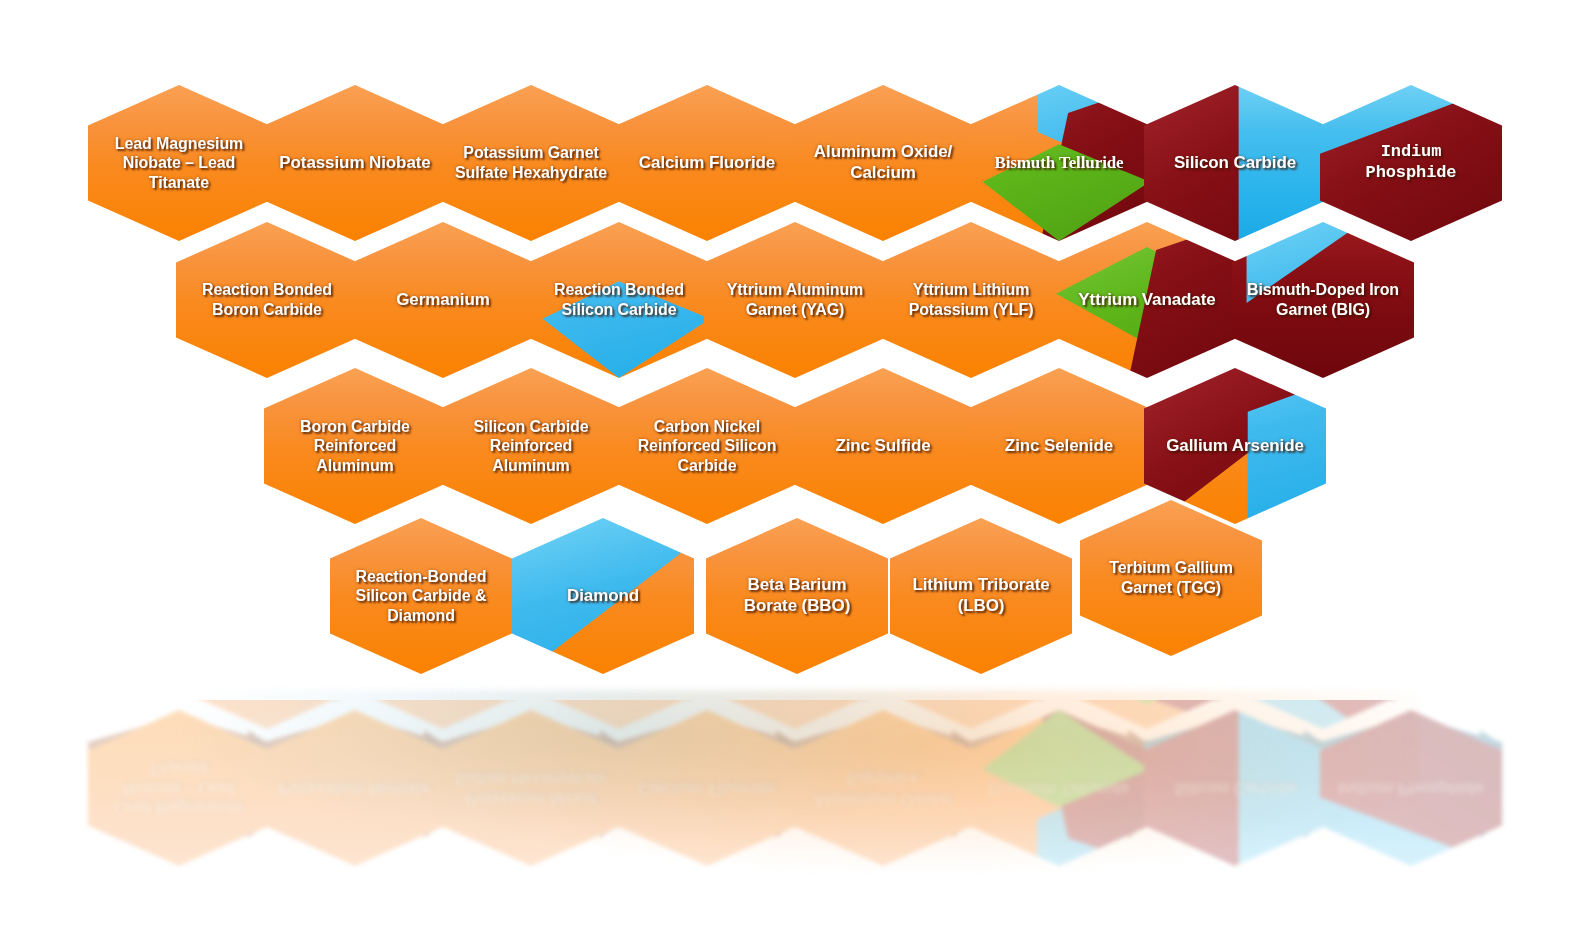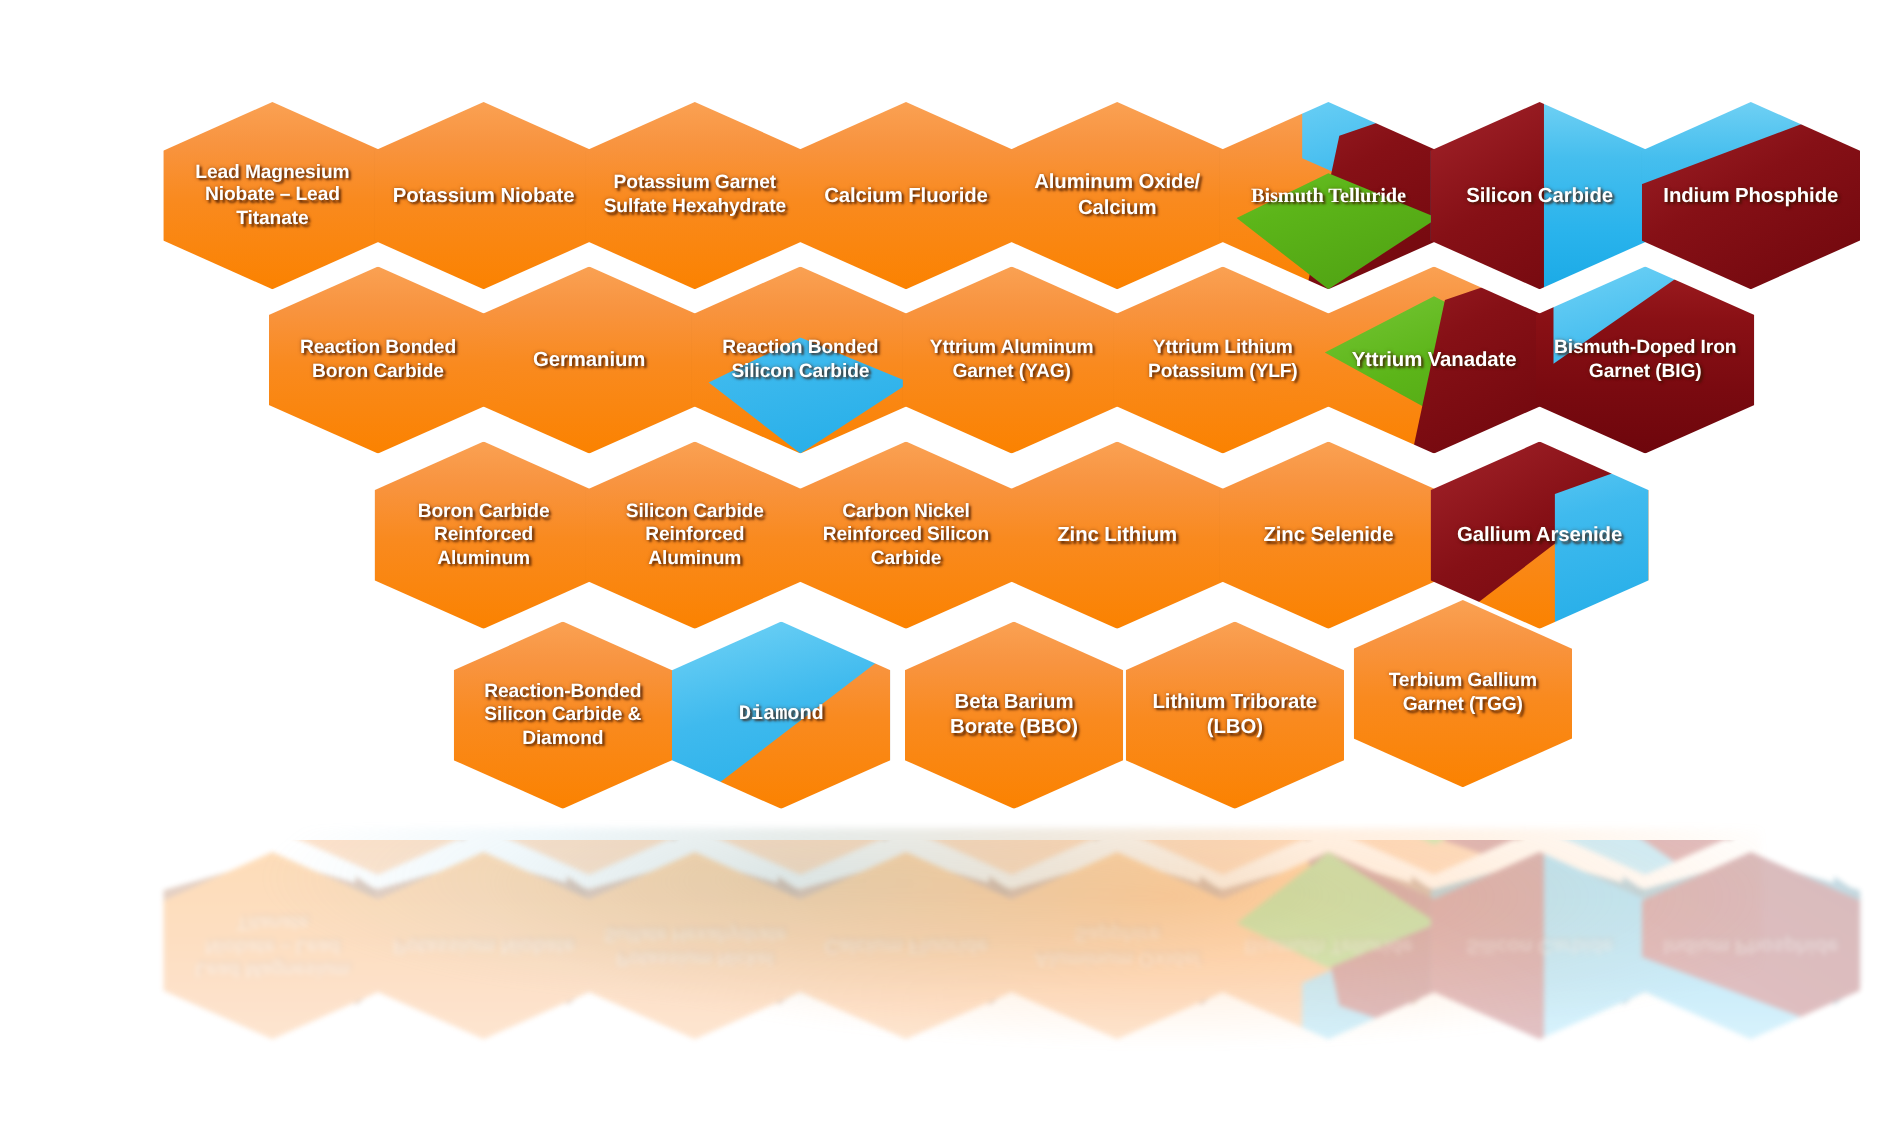--- a/index.html
+++ b/index.html
@@ -6,21 +6,20 @@
   html, body {
     width:1585px; height:951px;
     background:#ffffff;
     font-family:"Liberation Sans", sans-serif;
     overflow:hidden;
   }
   #stage {
     position:relative;
     width:1406px; height:951px;
     background:#ffffff;
-    margin-left:48px;
   }
 
   
   .floor-glow {
     position:absolute;
     left:120px; top:690px;
     width:1300px; height:230px;
     background:
       radial-gradient(ellipse 620px 150px at 38% 18%, rgba(140,200,225,0.30) 0%, rgba(140,200,225,0) 72%),
       radial-gradient(ellipse 760px 170px at 62% 25%, rgba(255,170,90,0.34) 0%, rgba(255,170,90,0) 75%);
@@ -189,21 +188,21 @@
       </div>
       <div class="hex" style="left: 1144px; top: 85px;">
         <div class="edge-b cyan"></div>
         <div class="edge-r cyan"></div>
         <div class="top">
           <div class="face cyan"></div>
           <div class="seg dred w-left-par"></div>
         </div>
         <div class="label">Silicon Carbide</div>
       </div>
-      <div class="hex" style="left: 1320px; top: 85px;">
+      <div class="hex" style="left: 1320px; top: 85px; font-family: Liberation Mono, monospace;">
         <div class="edge-b cyan"></div>
         <div class="edge-r cyan"></div>
         <div class="top">
           <div class="face cyan"></div>
           <div class="seg dred w-bl-tri-r" style="clip-path: polygon(100% 0%, 100% 100%, 0% 100%, 0% 44%);"></div>
         </div>
         <div class="label">Indium Phosphide</div>
       </div>
       <div class="hex small" style="left: 176px; top: 222px;">
         <div class="edge-b "></div>
@@ -288,21 +287,21 @@
           <div class="face "></div>
         </div>
         <div class="label">Carbon Nickel Reinforced Silicon Carbide</div>
       </div>
       <div class="hex" style="left: 792px; top: 368px;">
         <div class="edge-b "></div>
         <div class="edge-r "></div>
         <div class="top">
           <div class="face "></div>
         </div>
-        <div class="label">Zinc Lithium</div>
+        <div class="label">Zinc Sulfide</div>
       </div>
       <div class="hex" style="left: 968px; top: 368px;">
         <div class="edge-b "></div>
         <div class="edge-r "></div>
         <div class="top">
           <div class="face "></div>
         </div>
         <div class="label">Zinc Selenide</div>
       </div>
       <div class="hex" style="left: 1144px; top: 368px;">
@@ -316,21 +315,21 @@
         <div class="label">Gallium Arsenide</div>
       </div>
       <div class="hex small" style="left: 330px; top: 518px;">
         <div class="edge-b "></div>
         <div class="edge-r "></div>
         <div class="top">
           <div class="face "></div>
         </div>
         <div class="label">Reaction-Bonded Silicon Carbide &amp; Diamond</div>
       </div>
-      <div class="hex" style="left: 512px; top: 518px; font-family: Liberation Mono, monospace;">
+      <div class="hex" style="left: 512px; top: 518px;">
         <div class="edge-b "></div>
         <div class="edge-r "></div>
         <div class="top">
           <div class="face "></div>
           <div class="seg cyan w-diag-ul2"></div>
         </div>
         <div class="label">Diamond</div>
       </div>
       <div class="hex" style="left: 706px; top: 518px; text-decoration: underline;">
         <div class="edge-b "></div>

